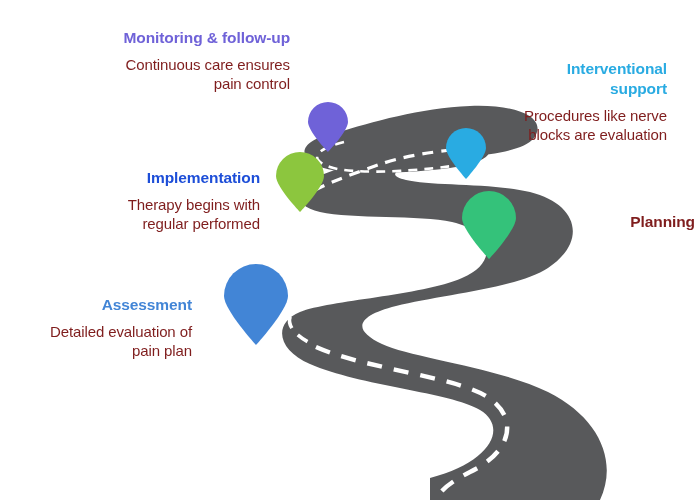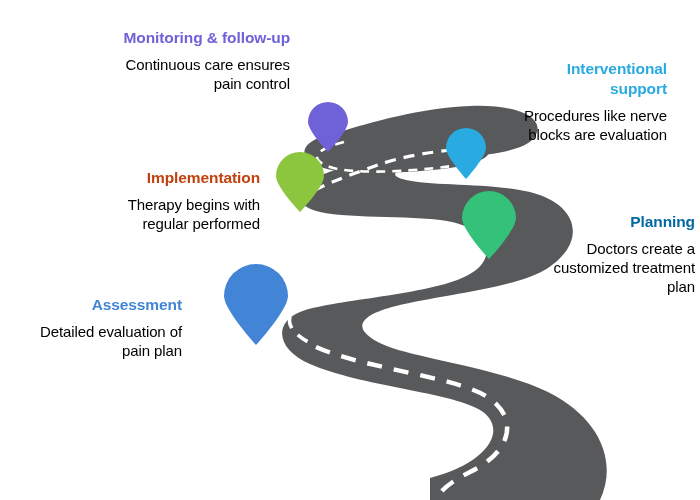--- a/index.html
+++ b/index.html
@@ -29,33 +29,33 @@
     line-height: 1.28;
   }
   .step-title {
     font-weight: bold;
     font-size: 15.5px;
     margin: 0 0 7px 0;
     letter-spacing: -0.1px;
   }
   .step-desc {
     font-size: 15px;
-    color: #000000;
+    color: #7f1d1d;
     margin: 0;
     letter-spacing: -0.1px;
   }
   .align-right { text-align: right; }
   .align-left  { text-align: right; }
 
   
   #block-monitoring { left: 118px; top: 28px;  width: 172px; }
   #block-intervention { left: 507px; top: 59px;  width: 160px; }
   #block-implementation { left: 108px; top: 168px; width: 152px; }
   #block-planning { left: 545px; top: 212px; width: 150px; }
-  #block-assessment { left: 32px;  top: 295px; width: 150px; }
+  #block-assessment { left: 42px;  top: 295px; width: 150px; }
 </style>
 </head>
 <body>
 
 <div id="stage">
 
   <svg id="roadmap-svg" viewBox="0 0 700 500">
 
     <g>
       <path d="M 336 133
@@ -146,27 +146,26 @@
     <p class="step-title" style="color:#6f62d8">Monitoring &amp; follow-up</p>
     <p class="step-desc">Continuous care ensures pain control</p>
   </div>
 
   <div class="step-text align-left" id="block-intervention">
     <p class="step-title" style="color:#29abe2">Interventional support</p>
     <p class="step-desc">Procedures like nerve blocks are evaluation</p>
   </div>
 
   <div class="step-text align-right" id="block-implementation">
-    <p class="step-title" style="color:#c2410c">Implementation</p>
+    <p class="step-title" style="color:#1d4ed8">Implementation</p>
     <p class="step-desc">Therapy begins with regular performed</p>
   </div>
 
   <div class="step-text align-left" id="block-planning">
-    <p class="step-title" style="color:#0369a1">Planning</p>
-    <p class="step-desc">Doctors create a customized treatment plan</p>
+    <p class="step-title" style="color:#7f1d1d">Planning</p>
   </div>
 
   <div class="step-text align-right" id="block-assessment">
     <p class="step-title" style="color:#4285d6">Assessment</p>
     <p class="step-desc">Detailed evaluation of pain plan</p>
   </div>
 
 </div>
 
 </body></html>

